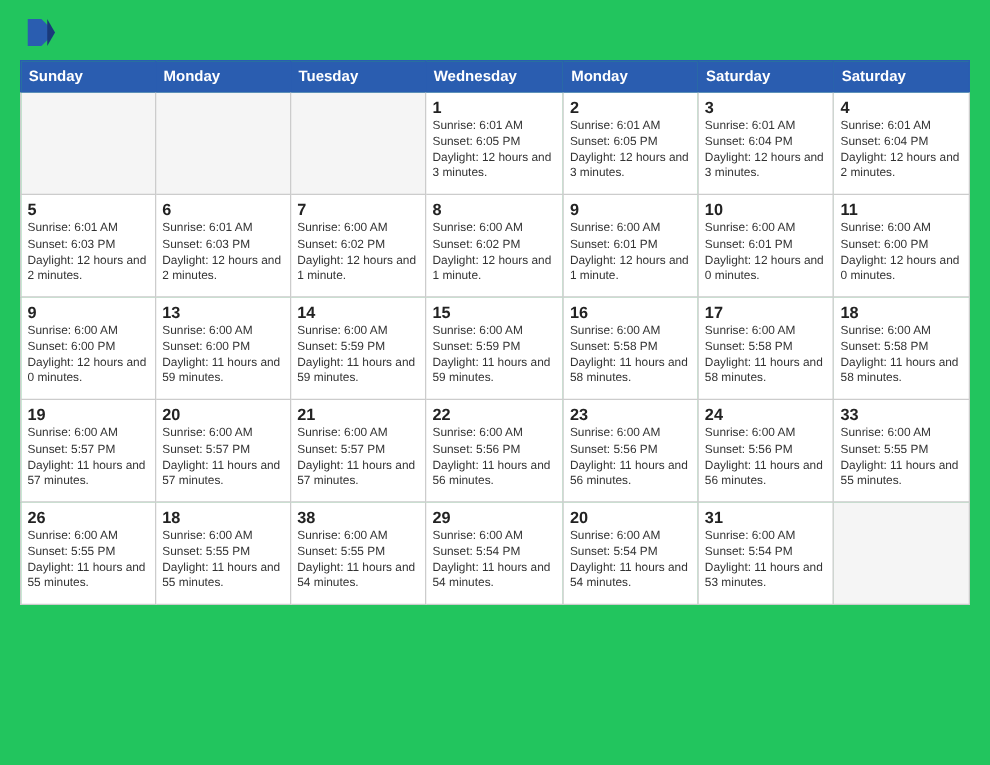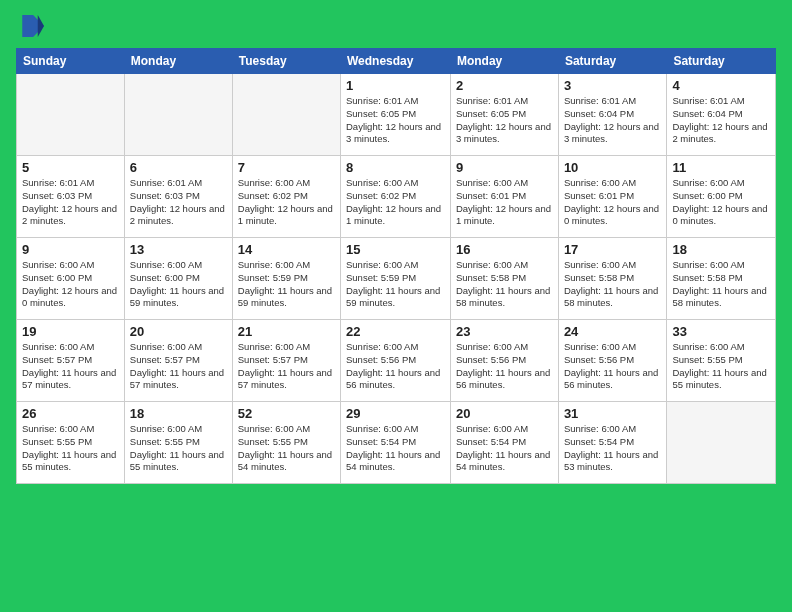--- a/index.html
+++ b/index.html
@@ -321,21 +321,21 @@
 and 55 minutes.</div>
           </td>
           <td>
             <span class="day-number">18</span>
             <div class="day-info">Sunrise: 6:00 AM
 Sunset: 5:55 PM
 Daylight: 11 hours
 and 55 minutes.</div>
           </td>
           <td>
-            <span class="day-number">52</span>
+            <span class="day-number">38</span>
             <div class="day-info">Sunrise: 6:00 AM
 Sunset: 5:55 PM
 Daylight: 11 hours
 and 54 minutes.</div>
           </td>
           <td>
             <span class="day-number">29</span>
             <div class="day-info">Sunrise: 6:00 AM
 Sunset: 5:54 PM
 Daylight: 11 hours

